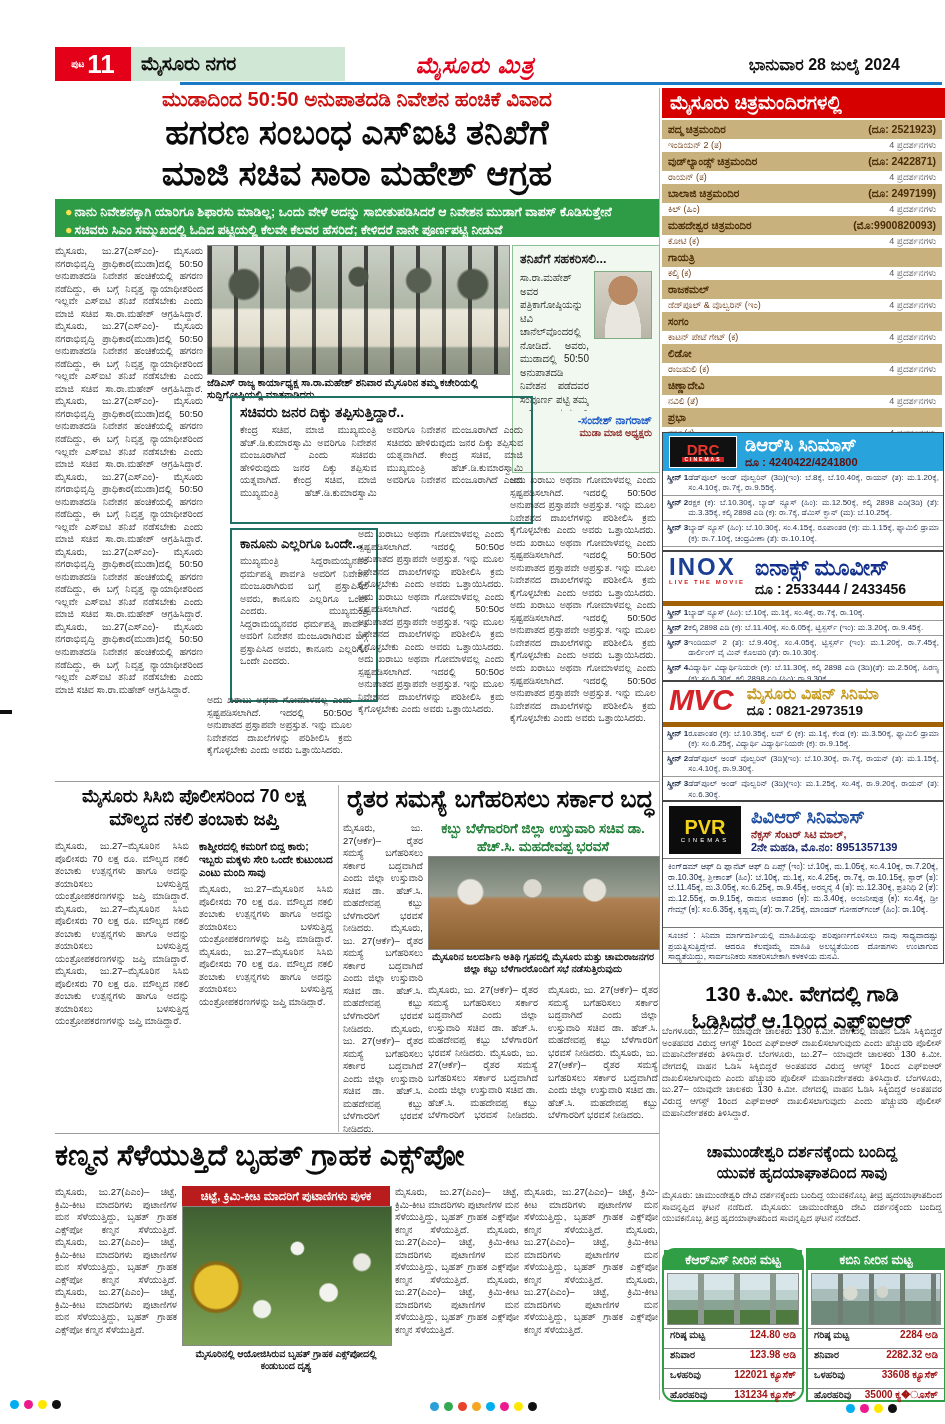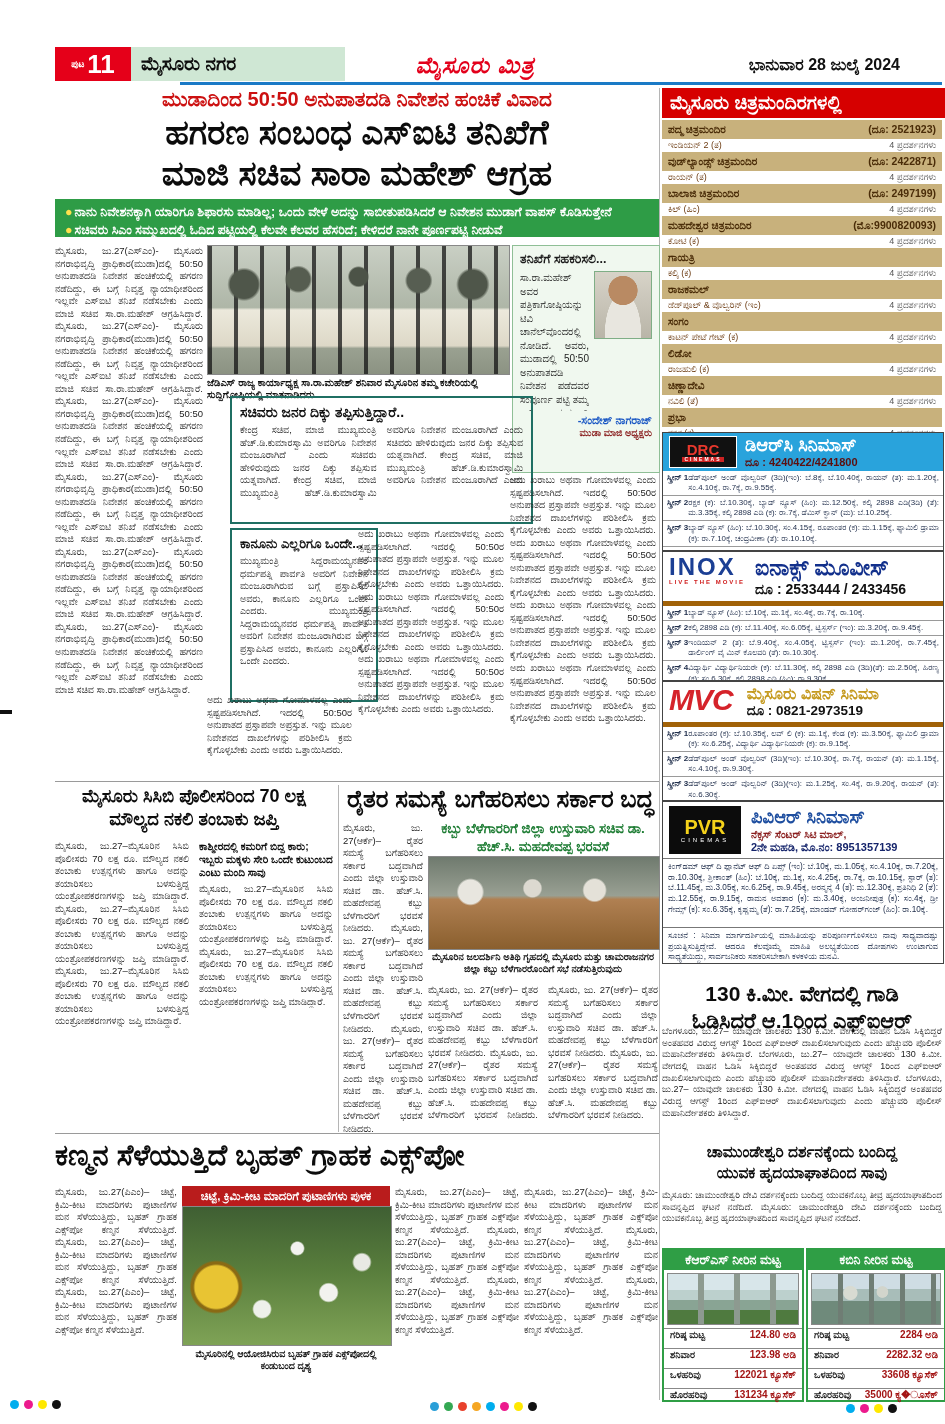--- a/index.html
+++ b/index.html
@@ -411,21 +411,21 @@
     <div>ಓಡಿಸಿದರೆ ಆ.1ರಿಂದ ಎಫ್‌ಐಆರ್</div>
   </div>
   <div class="abs jt" style="left:662px;top:1026px;width:280px;height:110px;font-size:9px;line-height:1.3;color:#222;">ಬೆಂಗಳೂರು, ಜು.27– ಯಾವುದೇ ಚಾಲಕರು 130 ಕಿ.ಮೀ. ವೇಗದಲ್ಲಿ ವಾಹನ ಓಡಿಸಿ ಸಿಕ್ಕಿಬಿದ್ದರೆ ಅಂತಹವರ ವಿರುದ್ಧ ಆಗಸ್ಟ್ 1ರಿಂದ ಎಫ್‌ಐಆರ್ ದಾಖಲಿಸಲಾಗುವುದು ಎಂದು ಹೆಚ್ಚುವರಿ ಪೊಲೀಸ್ ಮಹಾನಿರ್ದೇಶಕರು ತಿಳಿಸಿದ್ದಾರೆ. ಬೆಂಗಳೂರು, ಜು.27– ಯಾವುದೇ ಚಾಲಕರು 130 ಕಿ.ಮೀ. ವೇಗದಲ್ಲಿ ವಾಹನ ಓಡಿಸಿ ಸಿಕ್ಕಿಬಿದ್ದರೆ ಅಂತಹವರ ವಿರುದ್ಧ ಆಗಸ್ಟ್ 1ರಿಂದ ಎಫ್‌ಐಆರ್ ದಾಖಲಿಸಲಾಗುವುದು ಎಂದು ಹೆಚ್ಚುವರಿ ಪೊಲೀಸ್ ಮಹಾನಿರ್ದೇಶಕರು ತಿಳಿಸಿದ್ದಾರೆ. ಬೆಂಗಳೂರು, ಜು.27– ಯಾವುದೇ ಚಾಲಕರು 130 ಕಿ.ಮೀ. ವೇಗದಲ್ಲಿ ವಾಹನ ಓಡಿಸಿ ಸಿಕ್ಕಿಬಿದ್ದರೆ ಅಂತಹವರ ವಿರುದ್ಧ ಆಗಸ್ಟ್ 1ರಿಂದ ಎಫ್‌ಐಆರ್ ದಾಖಲಿಸಲಾಗುವುದು ಎಂದು ಹೆಚ್ಚುವರಿ ಪೊಲೀಸ್ ಮಹಾನಿರ್ದೇಶಕರು ತಿಳಿಸಿದ್ದಾರೆ.</div>
 
   <div class="abs h-heart" style="left:662px;top:1142px;width:280px;">
     <div>ಚಾಮುಂಡೇಶ್ವರಿ ದರ್ಶನಕ್ಕೆಂದು ಬಂದಿದ್ದ</div>
     <div>ಯುವಕ ಹೃದಯಾಘಾತದಿಂದ ಸಾವು</div>
   </div>
   <div class="abs jt" style="left:662px;top:1190px;width:280px;height:52px;font-size:9px;line-height:1.3;color:#222;">ಮೈಸೂರು: ಚಾಮುಂಡೇಶ್ವರಿ ದೇವಿ ದರ್ಶನಕ್ಕೆಂದು ಬಂದಿದ್ದ ಯುವಕನೊಬ್ಬ ತೀವ್ರ ಹೃದಯಾಘಾತದಿಂದ ಸಾವನ್ನಪ್ಪಿದ ಘಟನೆ ನಡೆದಿದೆ. ಮೈಸೂರು: ಚಾಮುಂಡೇಶ್ವರಿ ದೇವಿ ದರ್ಶನಕ್ಕೆಂದು ಬಂದಿದ್ದ ಯುವಕನೊಬ್ಬ ತೀವ್ರ ಹೃದಯಾಘಾತದಿಂದ ಸಾವನ್ನಪ್ಪಿದ ಘಟನೆ ನಡೆದಿದೆ.</div>
 
-  <div class="abs wt" style="left:662px;top:1248px;width:138px;height:150px;">
+  <div class="abs wt" style="left:662px;top:1248px;width:138px;height:150px;border-radius:13px;">
     <div class="wt-title">ಕೆಆರ್‌ಎಸ್ ನೀರಿನ ಮಟ್ಟ</div>
     <div class="photo ph-dam1" style="height:50px;margin:3px;"></div>
     <div class="wt-row">
         <span class="l">ಗರಿಷ್ಠ ಮಟ್ಟ</span>
         <span class="v">124.80 ಅಡಿ</span>
       </div>
     <div class="wt-row">
         <span class="l">ಶನಿವಾರ</span>
         <span class="v">123.98 ಅಡಿ</span>
       </div>

